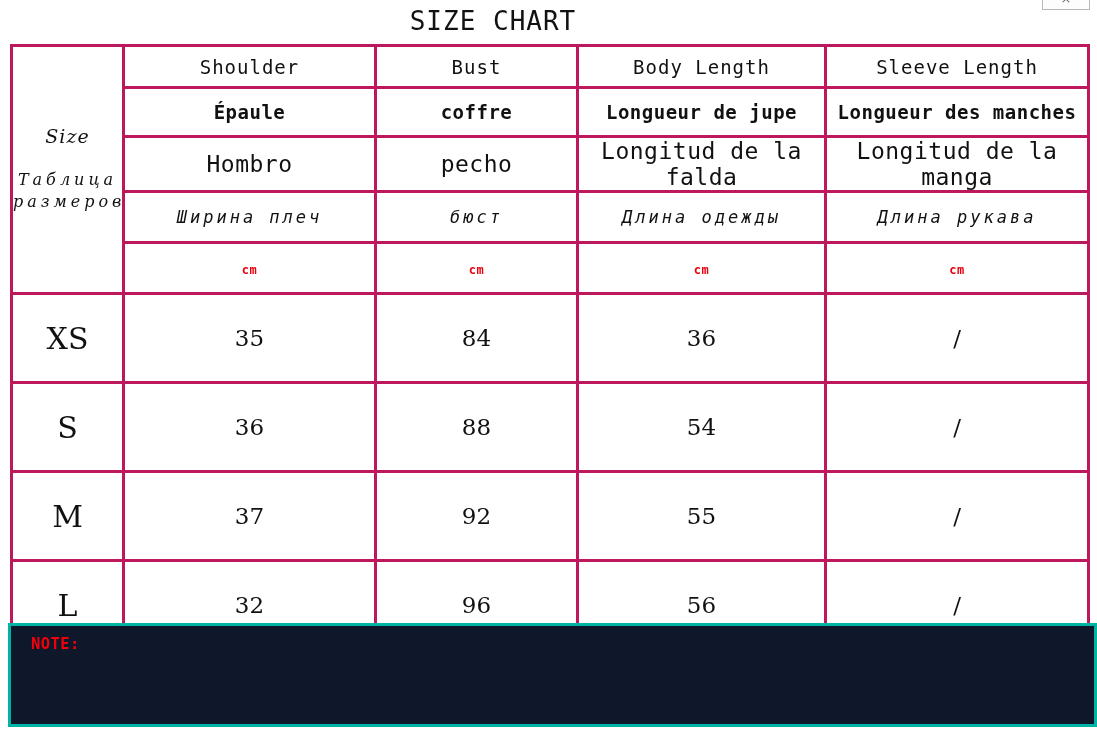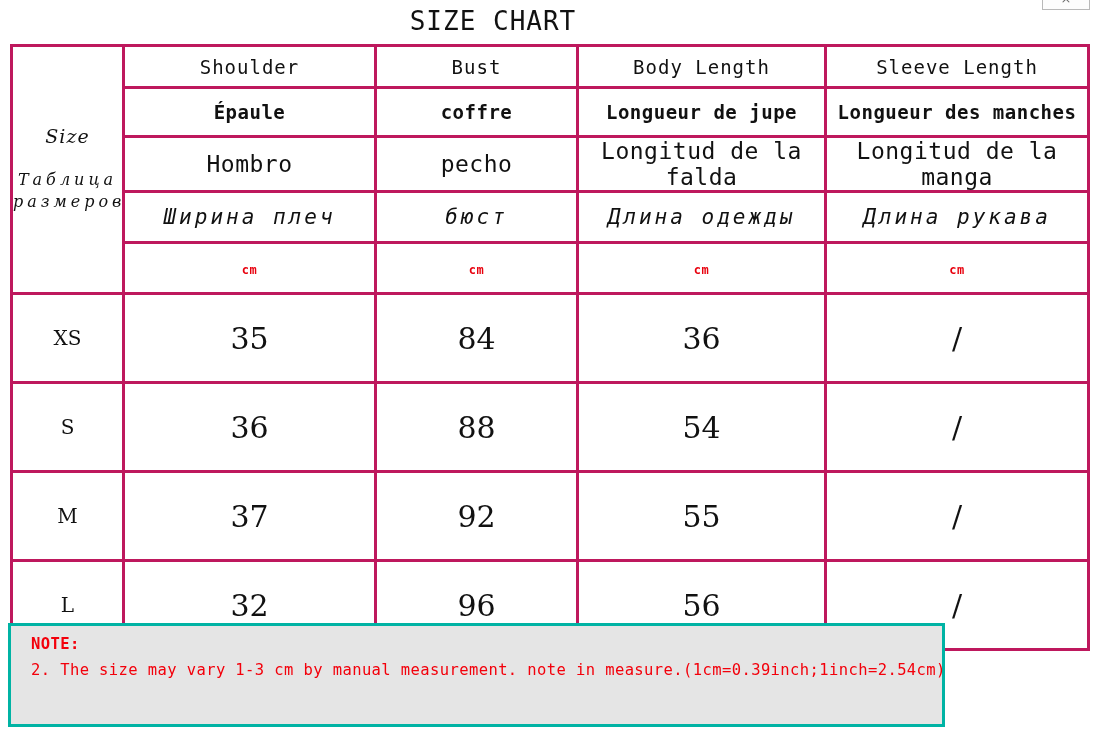--- a/index.html
+++ b/index.html
@@ -78,21 +78,21 @@
   
   col.c-size { width: 112px; }
   col.c-sh   { width: 252px; }
   col.c-bu   { width: 202px; }
   col.c-bl   { width: 248px; }
   col.c-sl   { width: 263px; }
 
   .hdr-row td { height: 39px; font-size: 19px; letter-spacing: 1px; }
   .hdr-row2 td { height: 46px; font-size: 19px; letter-spacing: 0.5px; font-weight: bold; }
   .hdr-row3 td { height: 48px; font-size: 23px; letter-spacing: 0.5px; }
-  .hdr-row4 td { height: 48px; font-size: 21px; font-style: italic; letter-spacing: 3px; }
+  .hdr-row4 td { height: 48px; font-size: 17px; font-style: italic; letter-spacing: 3px; }
   .unit-row td { height: 48px; }
   .unit {
     color: #e8000d;
     font-size: 12px;
     font-weight: bold;
     letter-spacing: 0.5px;
   }
 
   .size-cell {
     font-size: 18px;
@@ -106,38 +106,38 @@
     font-size: 16px;
     letter-spacing: 4px;
     font-style: italic;
     margin-top: 21px;
     line-height: 1.35;
     word-spacing: 2px;
   }
 
   .data-row td { height: 86px; }
   .data-row .sizename {
-    font-size: 20px;
-    font-family: "DejaVu Serif", serif;
-  }
-  .data-row .val {
     font-size: 30px;
     font-family: "DejaVu Serif", serif;
+  }
+  .data-row .val {
+    font-size: 23px;
+    font-family: "DejaVu Serif", serif;
     margin-top: 10px;
   }
 
   .note {
     position: absolute;
     left: 8px;
     top: 623px;
-    width: 937px;
+    width: 1089px;
     height: 104px;
     border: 3px solid #00b3a4;
     box-sizing: border-box;
-    background: #e5e5e5;
+    background: #0f172a;
     padding: 6px 0 0 20px;
   }
   .note div {
     color: #f3000b;
     font-size: 15.5px;
     font-family: "DejaVu Sans Mono", monospace;
     letter-spacing: 0.4px;
     line-height: 1.65;
     white-space: nowrap;
   }
@@ -226,16 +226,15 @@
           <td><span class="val">96</span></td>
           <td><span class="val">56</span></td>
           <td><span class="val">/</span></td>
         </tr>
       </tbody>
     </table>
   </div>
 
   <div class="note">
     <div class="note-title">NOTE:</div>
-    <div>2. The size may vary 1-3 cm by manual measurement. note in measure.(1cm=0.39inch;1inch=2.54cm)</div>
   </div>
 
 </div>
 
 </body></html>

